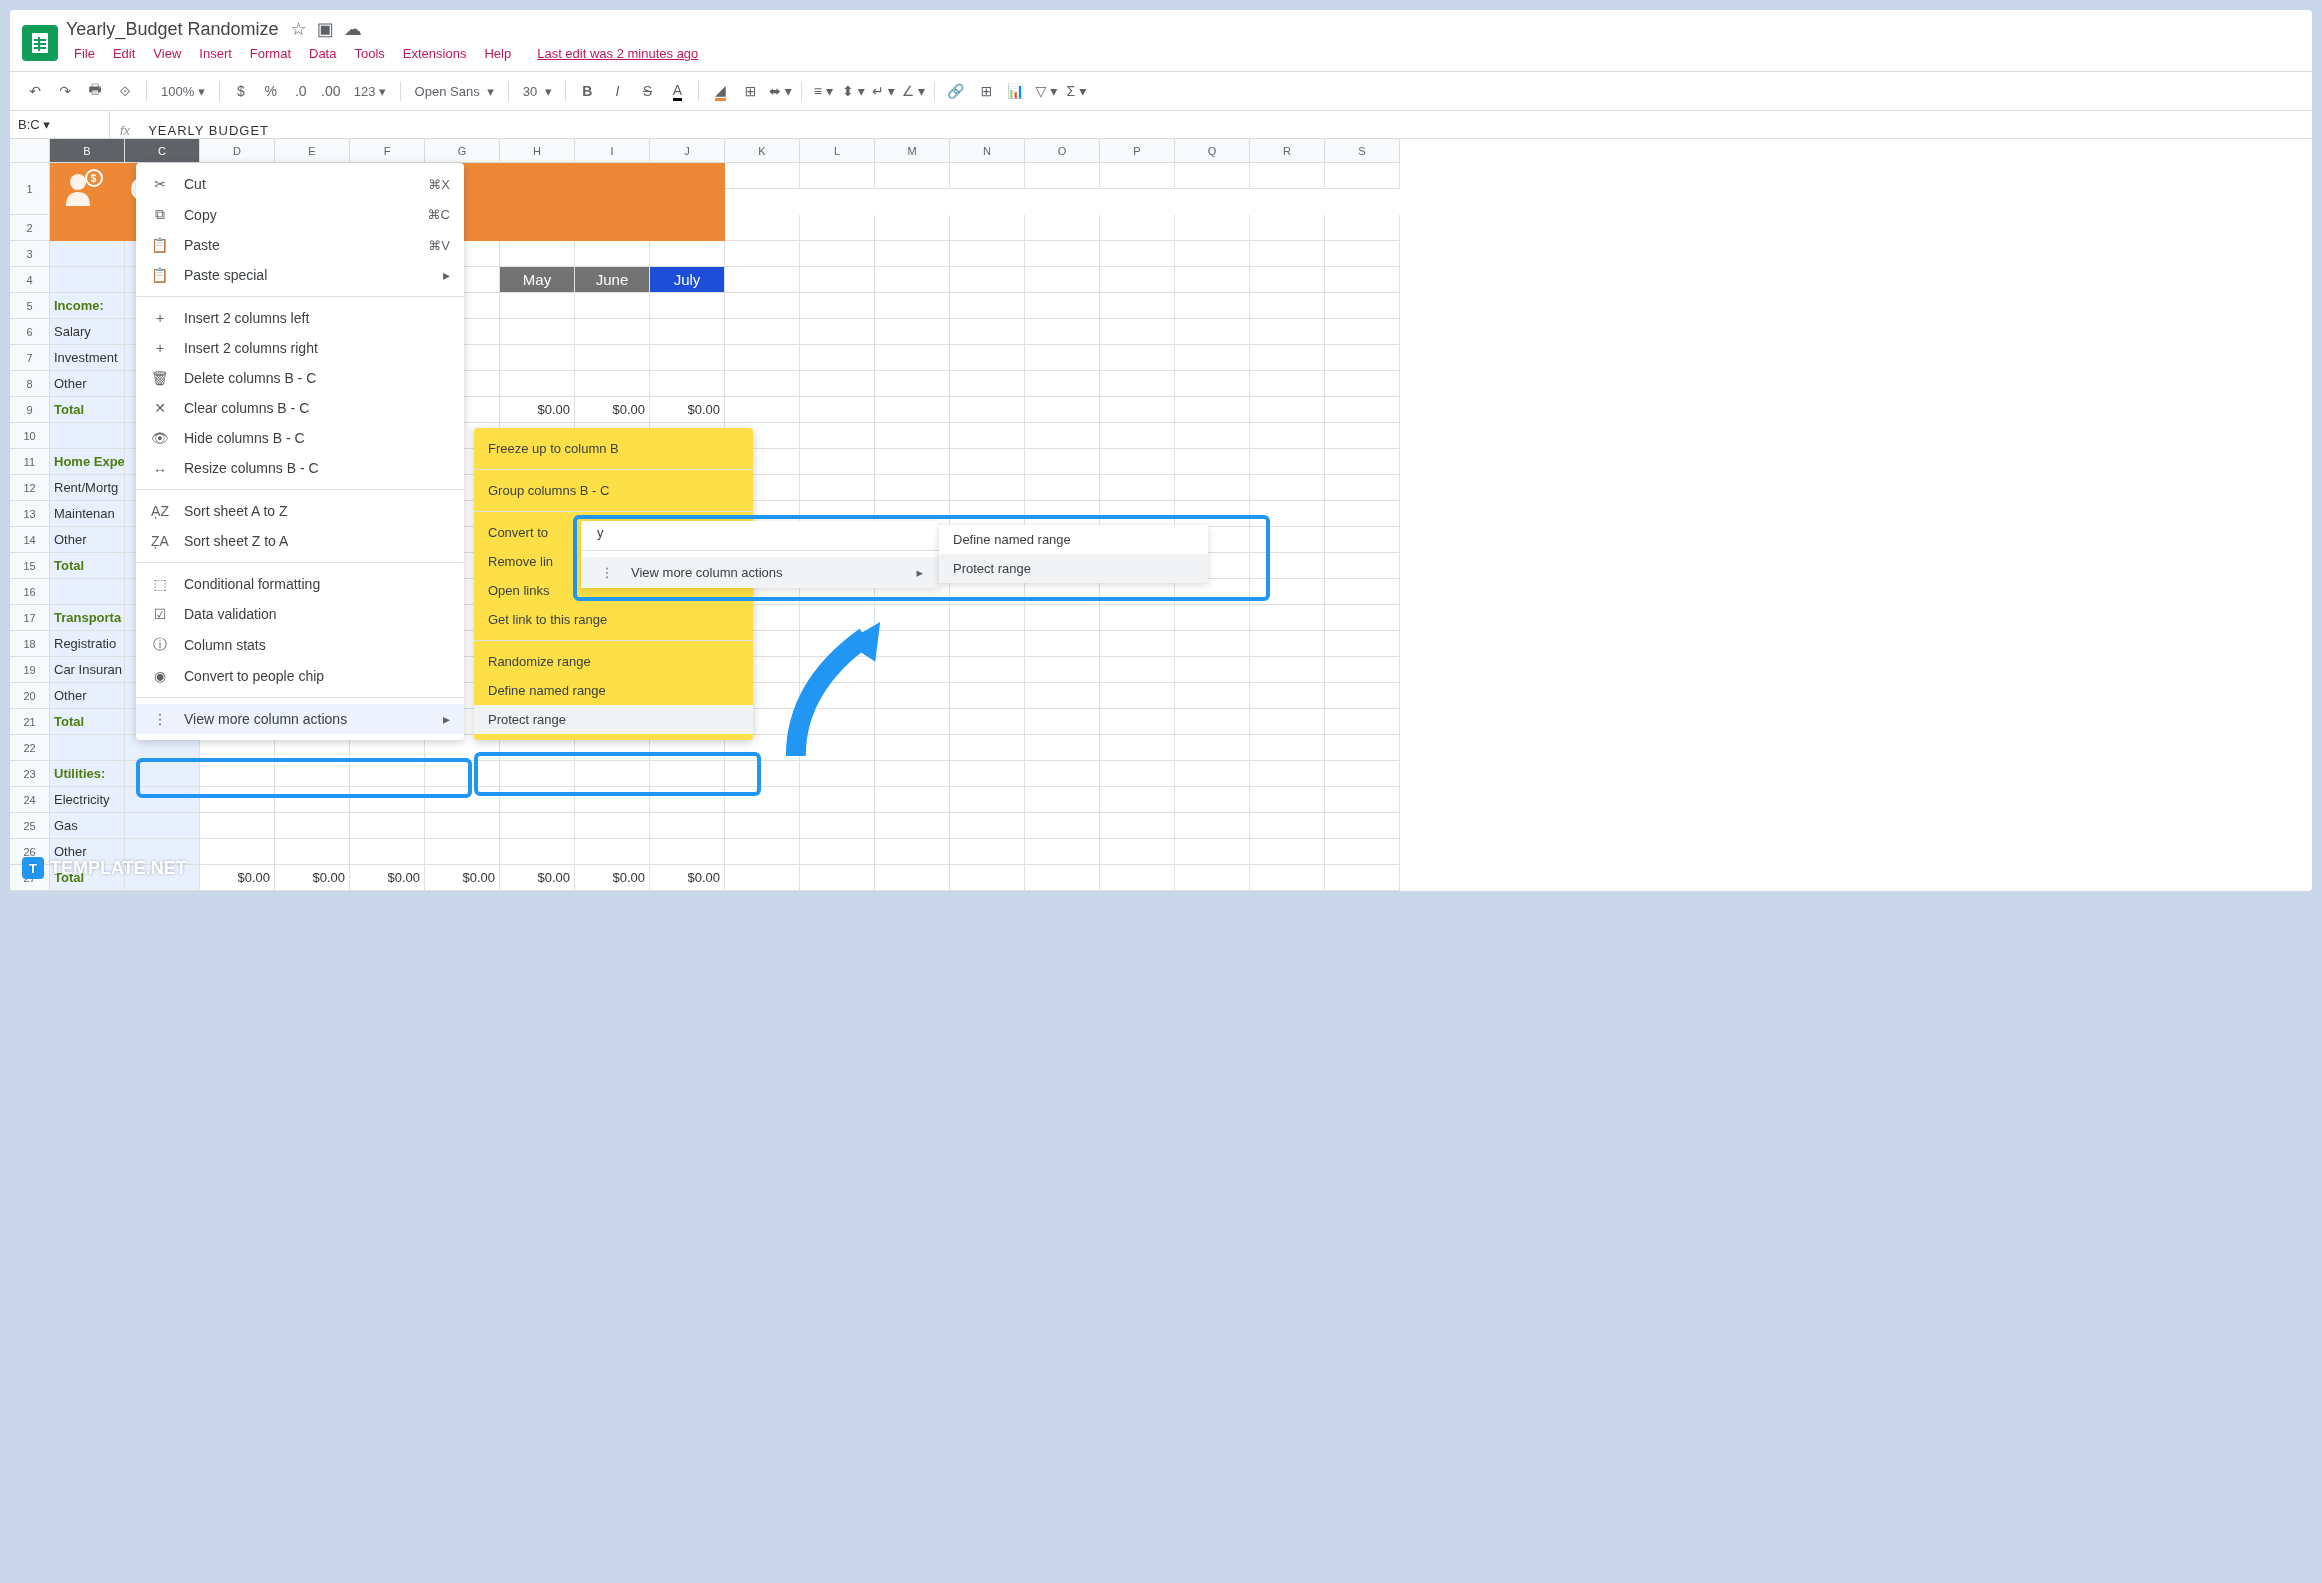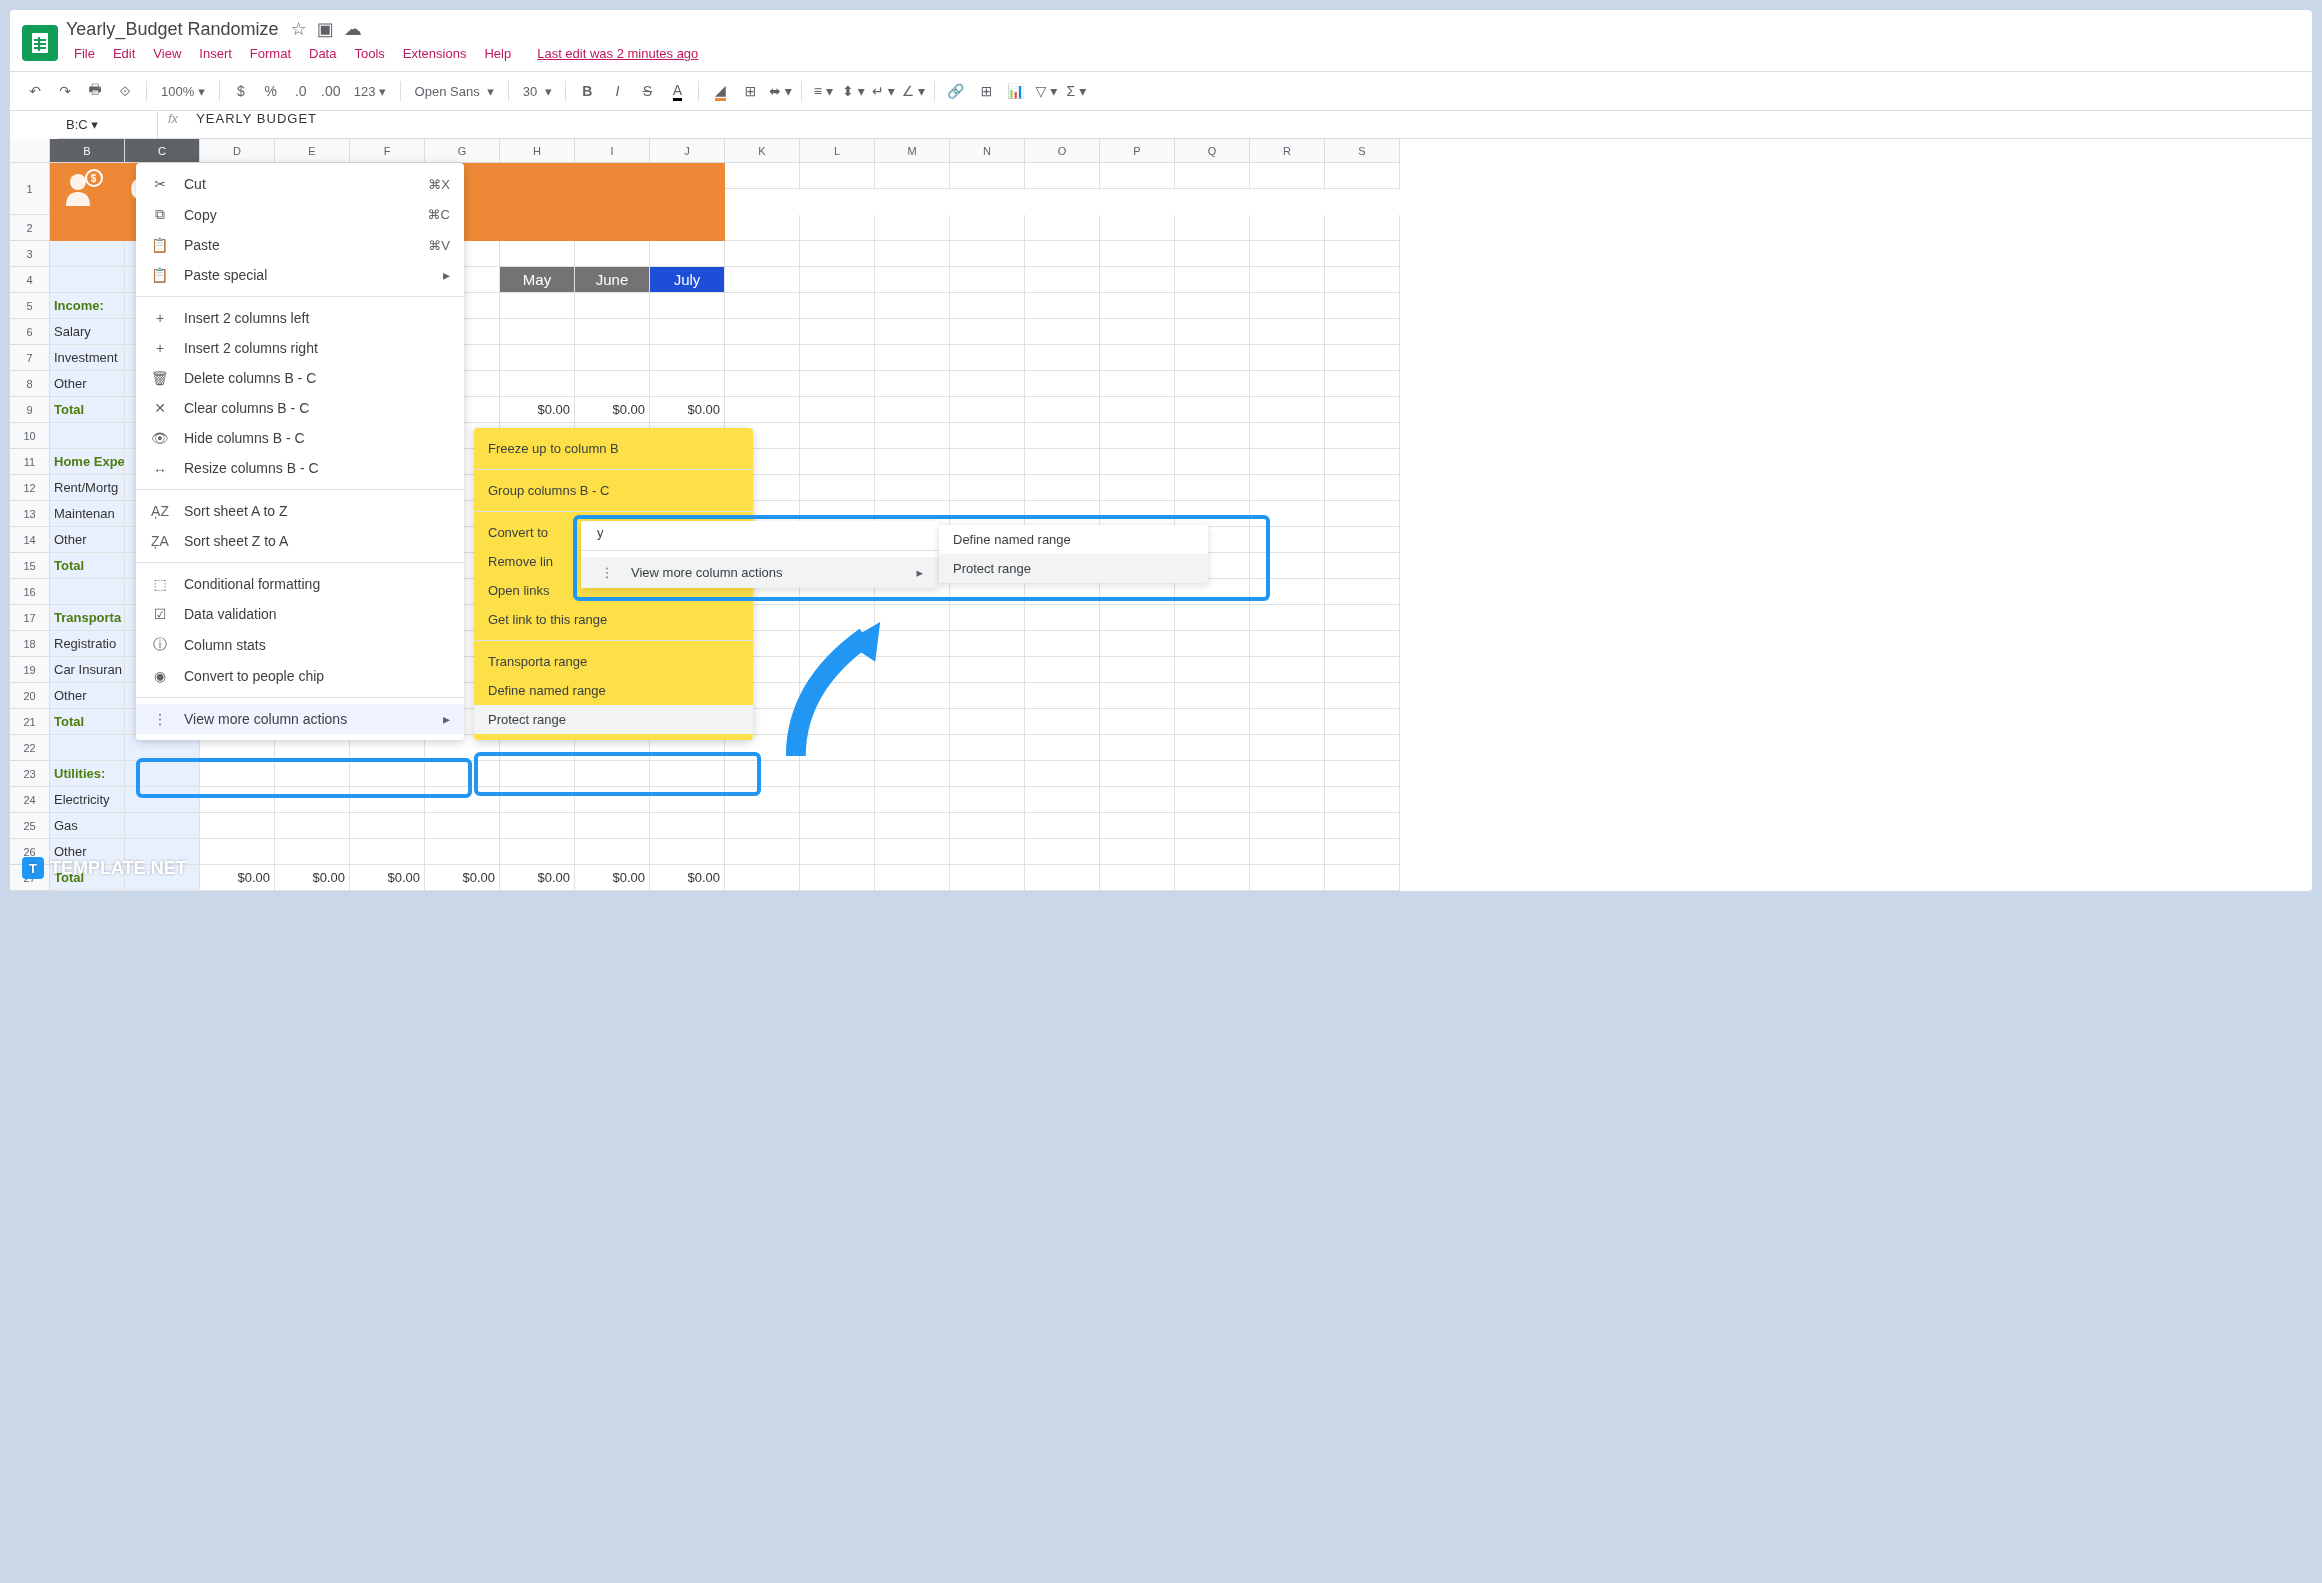--- a/index.html
+++ b/index.html
@@ -11,21 +11,21 @@
 .title-area { flex: 1; }
 .doc-title { font-size: 18px; color: #444; display: flex; align-items: center; gap: 12px; }
 .doc-title-icons { display: flex; gap: 10px; color: #5f6368; }
 .menubar { display: flex; gap: 2px; padding: 2px 0; }
 .menubar span { padding: 4px 8px; cursor: pointer; color: #be185d; }
 .last-edit { color: #5f6368; text-decoration: underline; margin-left: 8px; }
 .toolbar { display: flex; align-items: center; gap: 4px; padding: 6px 12px; border-bottom: 1px solid #dadce0; border-top: 1px solid #dadce0; flex-wrap: wrap; }
 .tb-btn { width: 26px; height: 26px; display: flex; align-items: center; justify-content: center; color: #5f6368; cursor: pointer; border-radius: 3px; font-size: 14px; }
 .tb-sep { width: 1px; height: 20px; background: #dadce0; margin: 0 4px; }
 .tb-text { padding: 0 6px; color: #5f6368; display: flex; align-items: center; gap: 4px; }
-.formula-bar { display: flex; align-items: flex-start; border-bottom: 1px solid #dadce0; height: 28px; margin-left: 48px; }
+.formula-bar { display: flex; align-items: flex-end; border-bottom: 1px solid #dadce0; height: 28px; }
 .name-box { width: 100px; padding: 0 8px; border-right: 1px solid #dadce0; height: 100%; display: flex; align-items: center; }
 .fx { padding: 0 10px; color: #999; font-style: italic; }
 .formula-input { padding: 0 8px; font-family: Arial; letter-spacing: 1px; }
 .sheet { position: relative; overflow: hidden; }
 .grid { display: grid; grid-template-columns: 40px repeat(18, 75px); }
 .col-header, .row-header, .corner { background: #f8f9fa; border: 1px solid #dadce0; border-top: none; border-left: none; height: 24px; display: flex; align-items: center; justify-content: center; font-size: 11px; color: #5f6368; }
 .col-header.selected { background: #5f6368; color: #fff; }
 .cell { border: 1px solid #e0e0e0; border-top: none; border-left: none; height: 26px; padding: 0 4px; display: flex; align-items: center; font-size: 13px; overflow: hidden; white-space: nowrap; }
 .cell.sel { background: #e8f0fe; }
 .row-hdr-cell { background: #f8f9fa; border: 1px solid #dadce0; border-top: none; border-left: none; display: flex; align-items: center; justify-content: center; font-size: 11px; color: #5f6368; }
@@ -766,21 +766,21 @@
           <span class="label">Remove lin</span>
         </div>
       <div class="menu-item">
           <span class="label">Open links</span>
         </div>
       <div class="menu-item">
           <span class="label">Get link to this range</span>
         </div>
       <div class="menu-sep"></div>
       <div class="menu-item">
-          <span class="label">Transporta range</span>
+          <span class="label">Randomize range</span>
         </div>
       <div class="menu-item">
           <span class="label">Define named range</span>
         </div>
       <div class="menu-item" style="background:#f1f3f4">
           <span class="label">Protect range</span>
         </div>
     </div>
 
     <div class="highlight-box" style="top:619px; left:126px; width:336px; height:40px;"></div>

